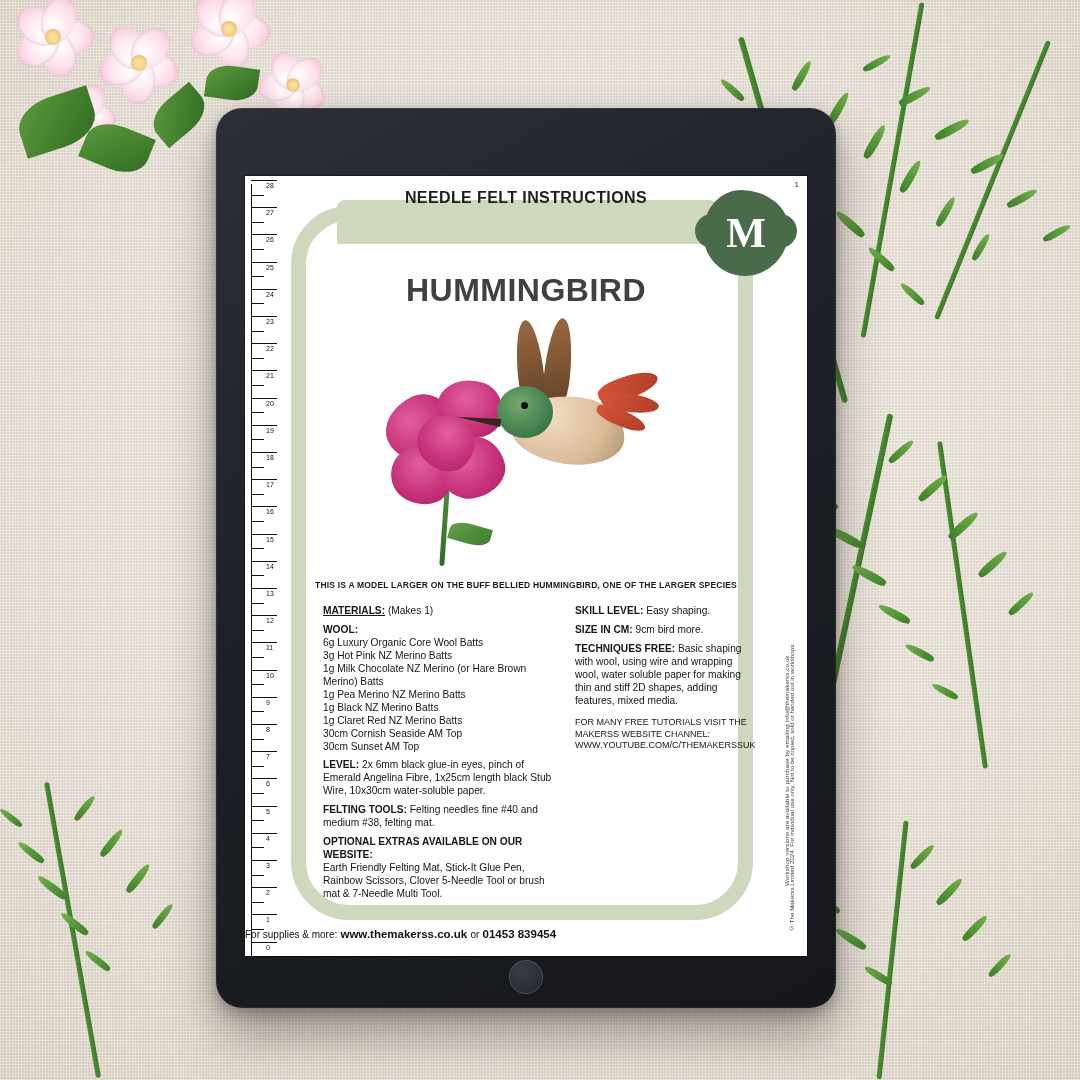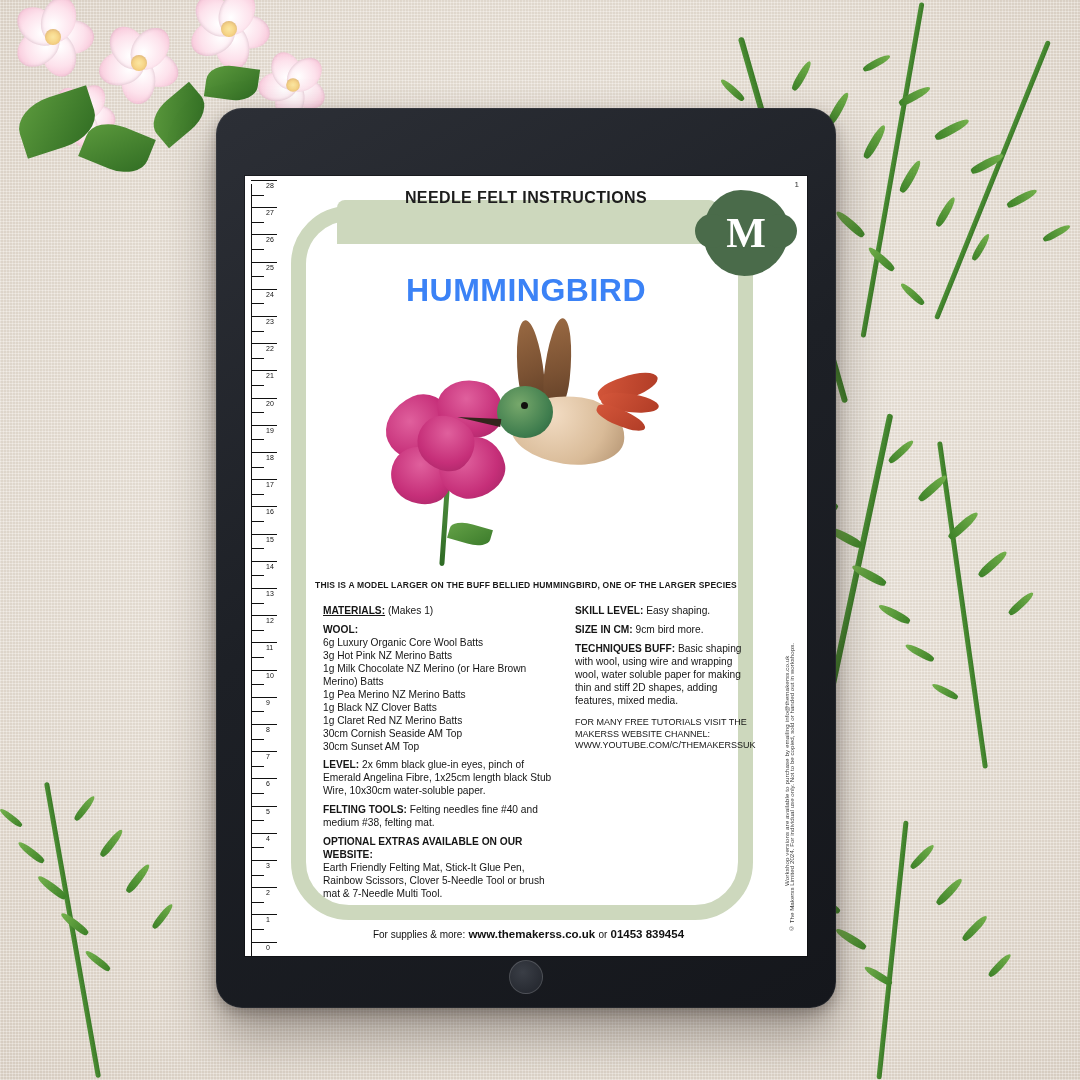--- a/index.html
+++ b/index.html
@@ -163,21 +163,21 @@
   }
   #page-num {
     position: absolute; right: 8px; top: 4px;
     font-size: 8px; color: #333;
   }
 
   #doc-title {
     position: absolute; left: 0; right: 0; top: 96px;
     text-align: center;
     font-size: 32px; font-weight: bold; letter-spacing: 0.5px;
-    color: #3b82f6;
+    color: #404040;
   }
 
   
   #art {
     position: absolute; left: 84px; top: 142px;
     width: 400px; height: 250px;
   }
   .fl-petal {
     position: absolute;
     background: radial-gradient(circle at 40% 35%, #e0609d 0%, #c62f79 60%, #9e2360 100%);
@@ -234,24 +234,23 @@
     position: absolute; left: 330px; top: 428px; width: 182px;
     font-size: 10.2px; line-height: 13px; color: #151515;
   }
   .lbl { font-weight: bold; text-decoration: underline; }
   .lbl-plain { font-weight: bold; }
   .blk { margin-bottom: 6px; }
   .tight { margin: 0; }
 
   #footer {
     position: absolute; left: 0; right: 15px; bottom: 16px;
-    text-align: center;
+    text-align: left;
     font-size: 11.5px;
     color: #111;
-    padding-left: 20px;
   }
   #footer .small { font-size: 10px; }
   #footer .bold { font-weight: bold; }
 
   
   #side-text {
     position: absolute; right: 12px; top: 150px;
     width: 12px; height: 560px;
     font-size: 6.2px; color: #3a3a3a;
     writing-mode: vertical-rl;
@@ -536,21 +535,21 @@
         <div class="blk">
           <span class="lbl">MATERIALS:</span>
           <span>(Makes 1)</span>
         </div>
         <div class="lbl-plain">WOOL:</div>
         <div id="wool-list">
             <div class="tight">6g Luxury Organic Core Wool Batts</div>
             <div class="tight">3g Hot Pink NZ Merino Batts</div>
             <div class="tight">1g Milk Chocolate NZ Merino (or Hare Brown Merino) Batts</div>
             <div class="tight">1g Pea Merino NZ Merino Batts</div>
-            <div class="tight">1g Black NZ Clover Batts</div>
+            <div class="tight">1g Black NZ Merino Batts</div>
             <div class="tight">1g Claret Red NZ Merino Batts</div>
             <div class="tight">30cm Cornish Seaside AM Top</div>
             <div class="tight">30cm Sunset AM Top</div>
           </div>
 
         <div class="blk" style="margin-top:5px;">
           <span class="lbl-plain">LEVEL:</span>
           <span>2x 6mm black glue-in eyes, pinch of Emerald Angelina Fibre, 1x25cm length black Stub Wire, 10x30cm water-soluble paper.</span>
         </div>
         <div class="blk">
@@ -566,21 +565,21 @@
       <div id="col-right">
         <div class="blk">
           <span class="lbl-plain">SKILL LEVEL:</span>
           <span>Easy shaping.</span>
         </div>
         <div class="blk">
           <span class="lbl-plain">SIZE IN CM:</span>
           <span>9cm bird more.</span>
         </div>
         <div class="blk">
-          <span class="lbl-plain">TECHNIQUES BUFF:</span>
+          <span class="lbl-plain">TECHNIQUES FREE:</span>
           <span>Basic shaping with wool, using wire and wrapping wool, water soluble paper for making thin and stiff 2D shapes, adding features, mixed media.</span>
         </div>
         <div style="margin-top:10px;font-size:9px;line-height:11.5px;">
           <div>FOR MANY FREE TUTORIALS VISIT THE</div>
           <div>MAKERSS WEBSITE CHANNEL:</div>
           <div>WWW.YOUTUBE.COM/C/THEMAKERSSUK</div>
         </div>
       </div>
 
       <div id="side-text">Workshop versions are available to purchase by emailing info@themakerss.co.uk</div>

